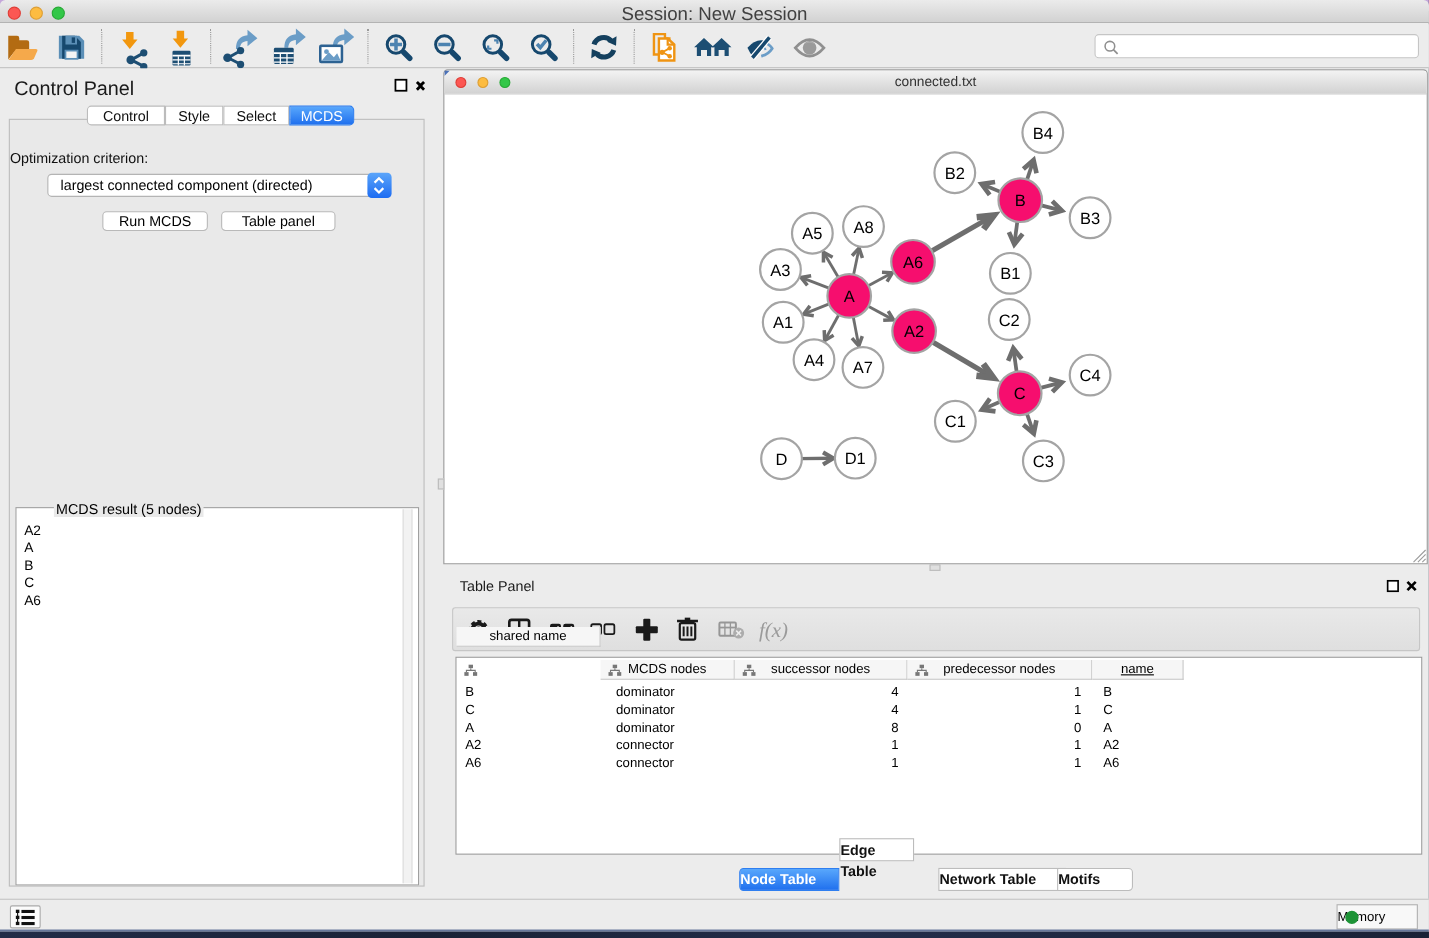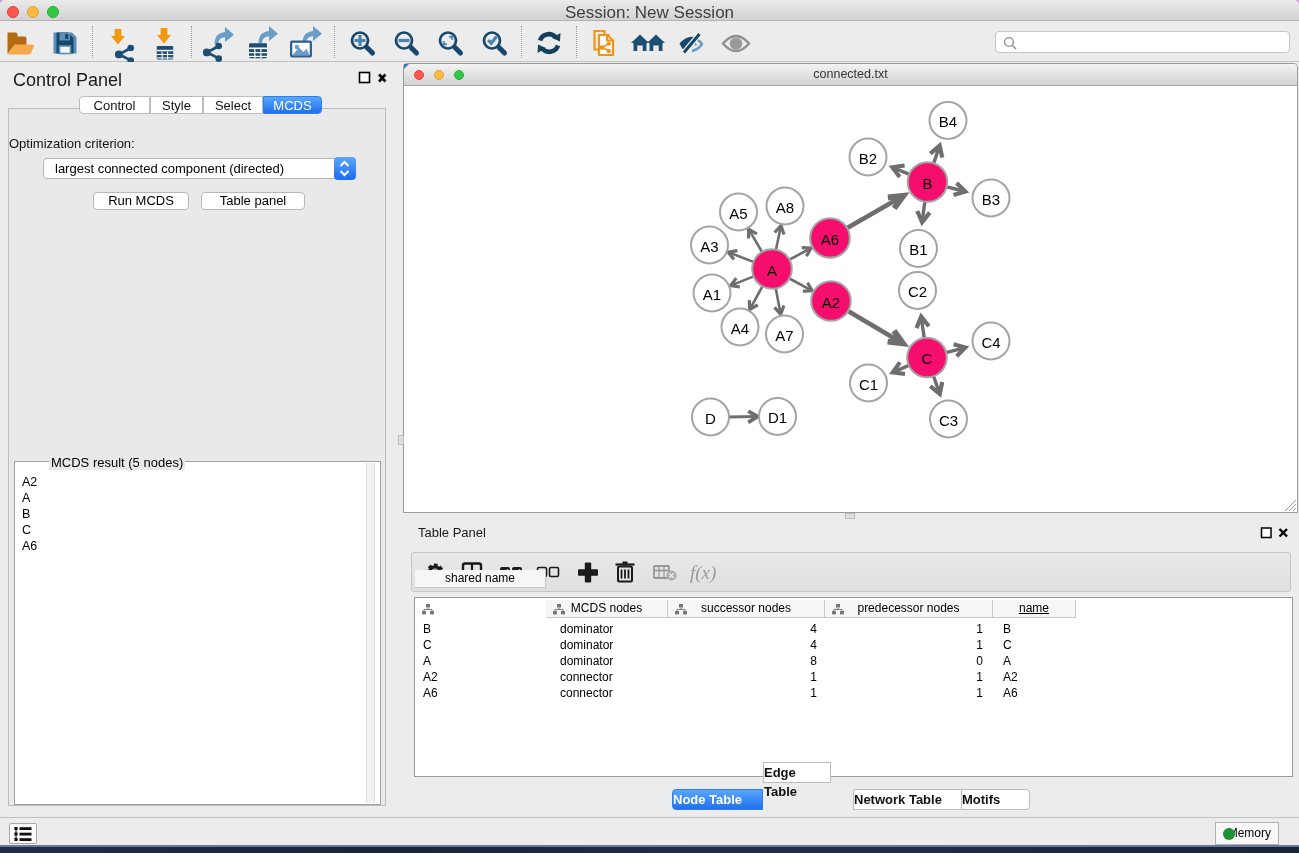--- a/index.html
+++ b/index.html
@@ -25,21 +25,21 @@
 #dropdown { left:43px; top:158px; width:312px; height:21px; background:#fff; border:1px solid #b4b4b4; border-radius:4px; font-size:13px; color:#000; line-height:19px; padding-left:11px; }
 #dd-btn { left:334px; top:157px; width:22px; height:23px; border-radius:4px; background:linear-gradient(#5ba5fa,#1d6cf2); }
 .btn { position:absolute; background:#fff; border:1px solid #b9b9b9; border-radius:4px; font-size:13px; color:#000; text-align:center; }
 #fieldset { left:14px; top:461px; width:367px; height:344px; background:#fff; border:1px solid #9f9f9f; }
 #fs-legend { left:20px; top:455px; background:#e9e9e9; font-size:13px; color:#000; padding:0 2px;margin-left:29px; }
 #fs-list { left:22px; top:474px; font-size:12.5px; color:#000; line-height:16px; }
 #fs-scroll { left:366px; top:463px; width:9px; height:340px; background:#f2f2f2; border-left:1px solid #dcdcdc; border-right:1px solid #dcdcdc;}
 
 #statusbar { left:0; top:817px; width:1299px; height:30px; background:#ececec; border-top:1px solid #c2c2c2; }
 #listbtn { left:9px; top:823px; width:28px; height:21px; background:#fbfbfb; border:1px solid #a9a9a9; border-radius:2px; text-align:center; }
-#membtn { left:1215px; top:822px; width:64px; height:23px; background:#f8f8f8; border:1px solid #b0b0b0; font-size:12px; color:#000; line-height:21px; text-align:right; padding-right:7px;}
+#membtn { left:1215px; top:822px; width:74px; height:23px; background:#f8f8f8; border:1px solid #b0b0b0; font-size:12px; color:#000; line-height:21px; text-align:left; padding-right:7px;}
 #memdot { left:7px; top:5px; width:12px; height:12px; border-radius:50%; background:#1d9336; }
 
 #netwin { left:403px; top:63px; width:895px; height:450px; background:#fff; border:1px solid #9a9a9a; border-radius:4px 4px 0 0; }
 #net-titlebar { left:0; top:0; width:893px; height:22px; background:linear-gradient(#f3f3f3,#d2d2d2); border-bottom:1px solid #a8a8a8; border-radius:4px 4px 0 0;}
 #netwin .tl { width:10px; height:10px; top:6px; }
 #netwin .t1 { left:10px; background:#fc5753; border:0.5px solid #df3e37;}
 #netwin .t2 { left:30px; background:#fdbc40; border:0.5px solid #de9f34;}
 #netwin .t3 { left:50px; background:#33c748; border:0.5px solid #27aa35;}
 #net-title { left:403px; top:67px; width:895px; text-align:center; font-size:12.5px; color:#333; }
 

